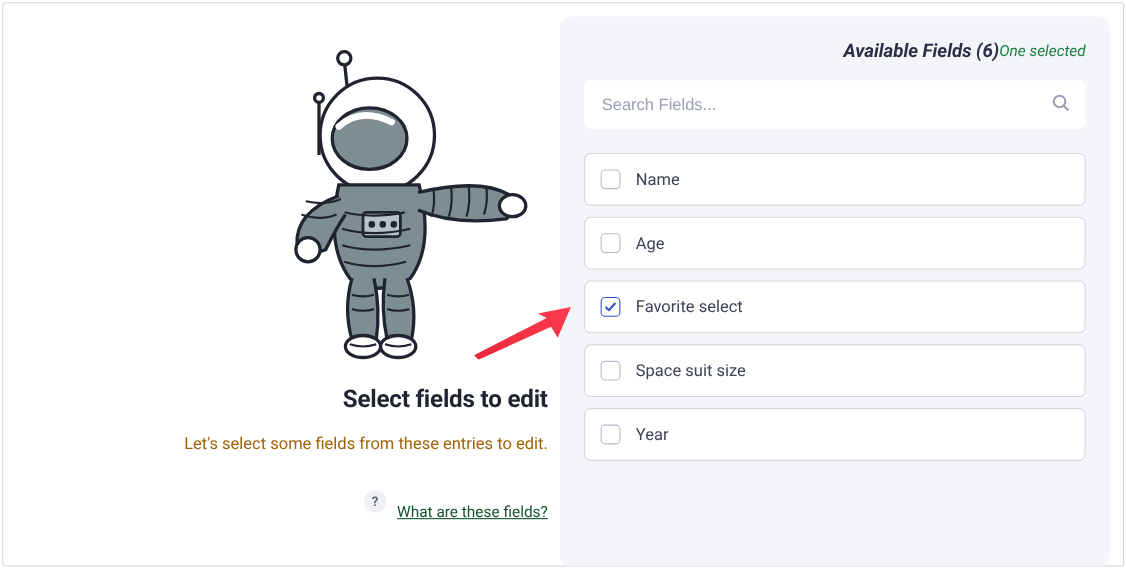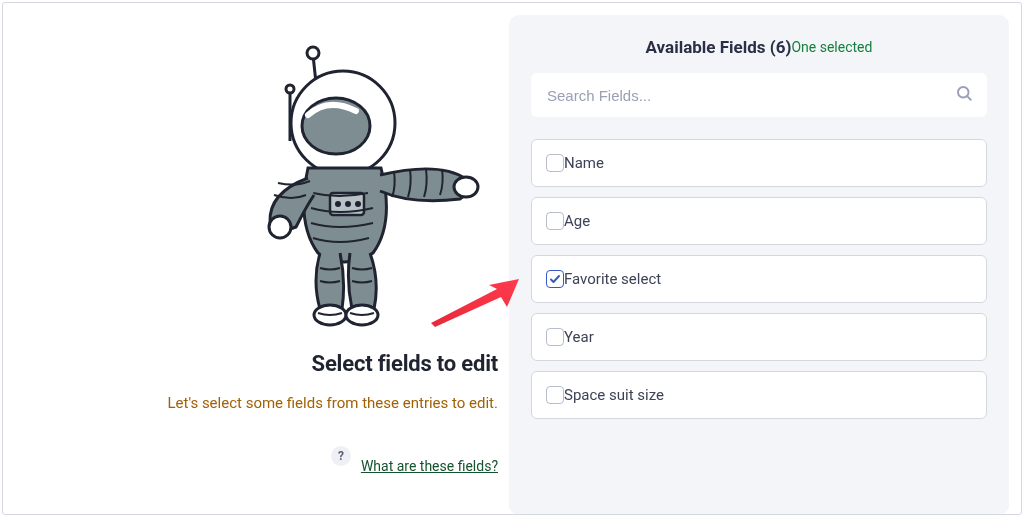--- a/index.html
+++ b/index.html
@@ -87,23 +87,24 @@
       right: 12px;
       top: 12px;
       width: 500px;
       height: 500px;
       background: #f4f5f9;
       border-radius: 10px;
       padding: 22px;
     }
     .panel-head {
       display: flex;
-      justify-content: center;
+      justify-content: flex-end;
       align-items: center;
       margin-bottom: 16px;
+      font-style: italic;
     }
     .panel-title {
       font-size: 17px;
       font-weight: 700;
       color: #2a2f45;
     }
     .panel-status {
       font-size: 14px;
       color: #15803d;
     }
@@ -139,20 +140,21 @@
       gap: 10px;
     }
     .field-item {
       background: #fff;
       border: 1px solid #d5d7de;
       border-radius: 6px;
       height: 48px;
       display: flex;
       align-items: center;
       padding: 12px 14px;
+      gap: 14px;
       cursor: pointer;
     }
     .checkbox {
       width: 18px;
       height: 18px;
       border-radius: 4px;
       border: 1.5px solid #b8bccb;
       background: #fff;
       display: flex;
       align-items: center;
@@ -273,25 +275,25 @@
         <div class="field-item">
           <div class="checkbox checked">
             <svg class="check-svg" width="12" height="12" viewBox="0 0 24 24" fill="none" stroke="#3858c4" stroke-width="4" stroke-linecap="round" stroke-linejoin="round">
               <polyline points="4 13 9 18 20 6"></polyline>
             </svg>
           </div>
           <div class="field-label">Favorite select</div>
         </div>
         <div class="field-item">
           <div class="checkbox"></div>
-          <div class="field-label">Year</div>
+          <div class="field-label">Space suit size</div>
         </div>
         <div class="field-item">
           <div class="checkbox"></div>
-          <div class="field-label">Space suit size</div>
+          <div class="field-label">Year</div>
         </div>
       </div>
   </div>
 
   <div class="annotate-arrow">
     <svg width="95" height="52" viewBox="0 0 95 52">
       <defs>
         <linearGradient id="g" x1="0" y1="1" x2="1" y2="0">
           <stop offset="0" stop-color="#e8293a"></stop>
           <stop offset="1" stop-color="#ff3b4e"></stop>

